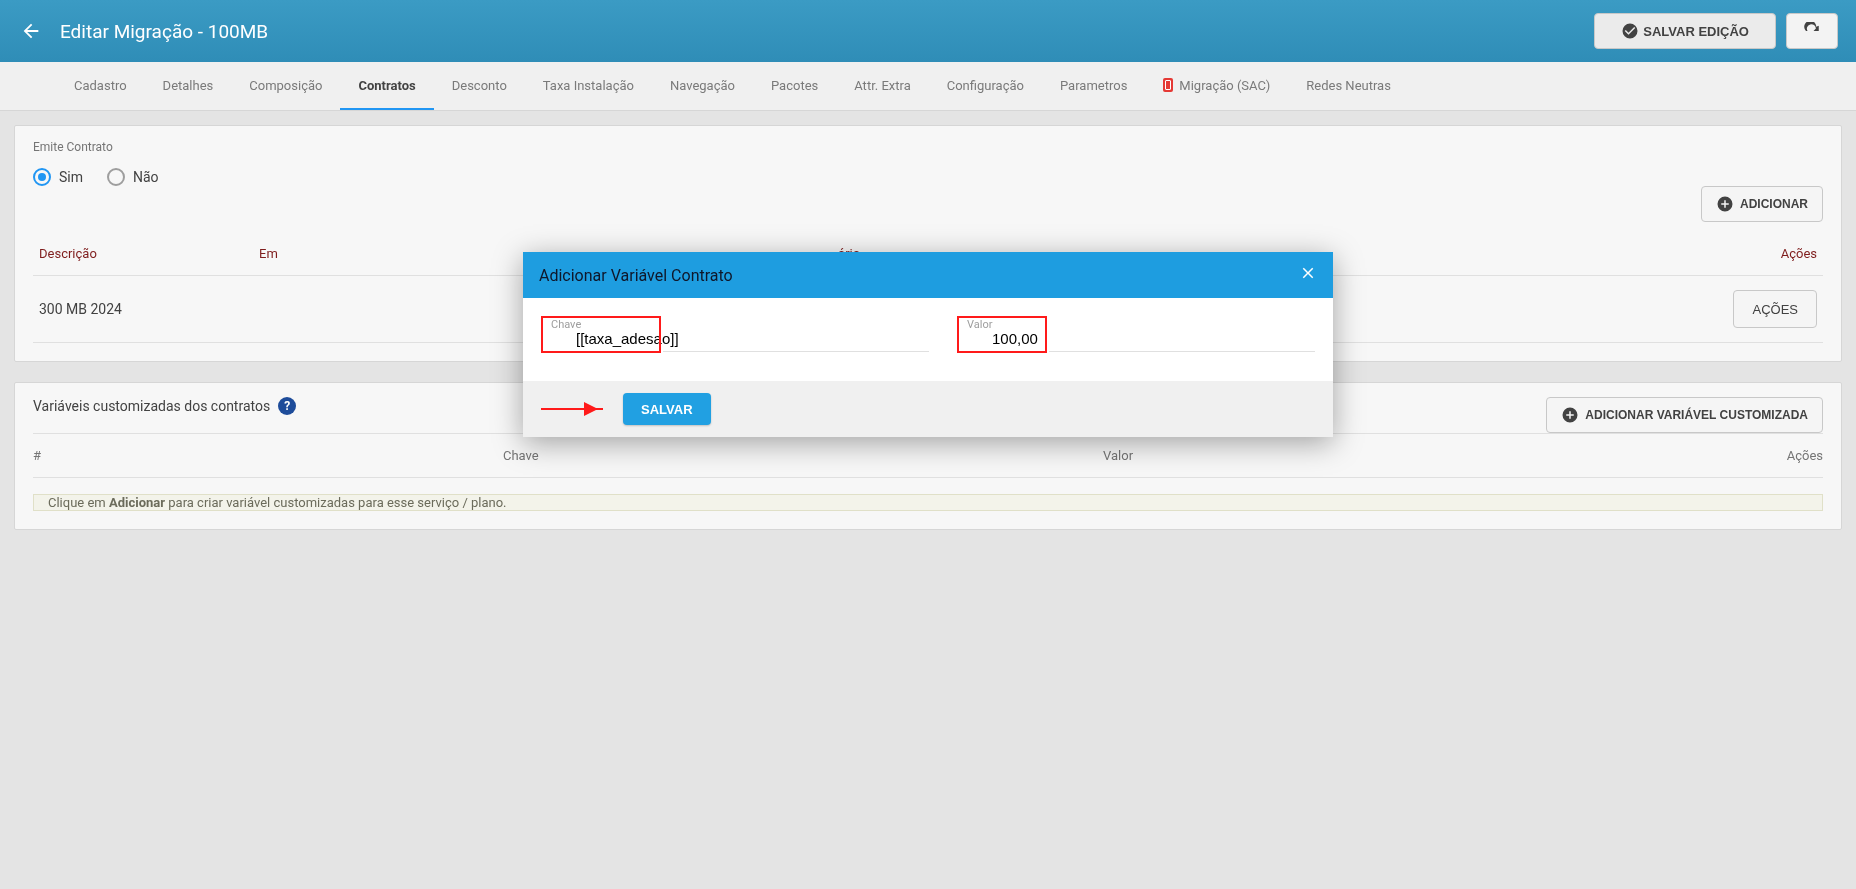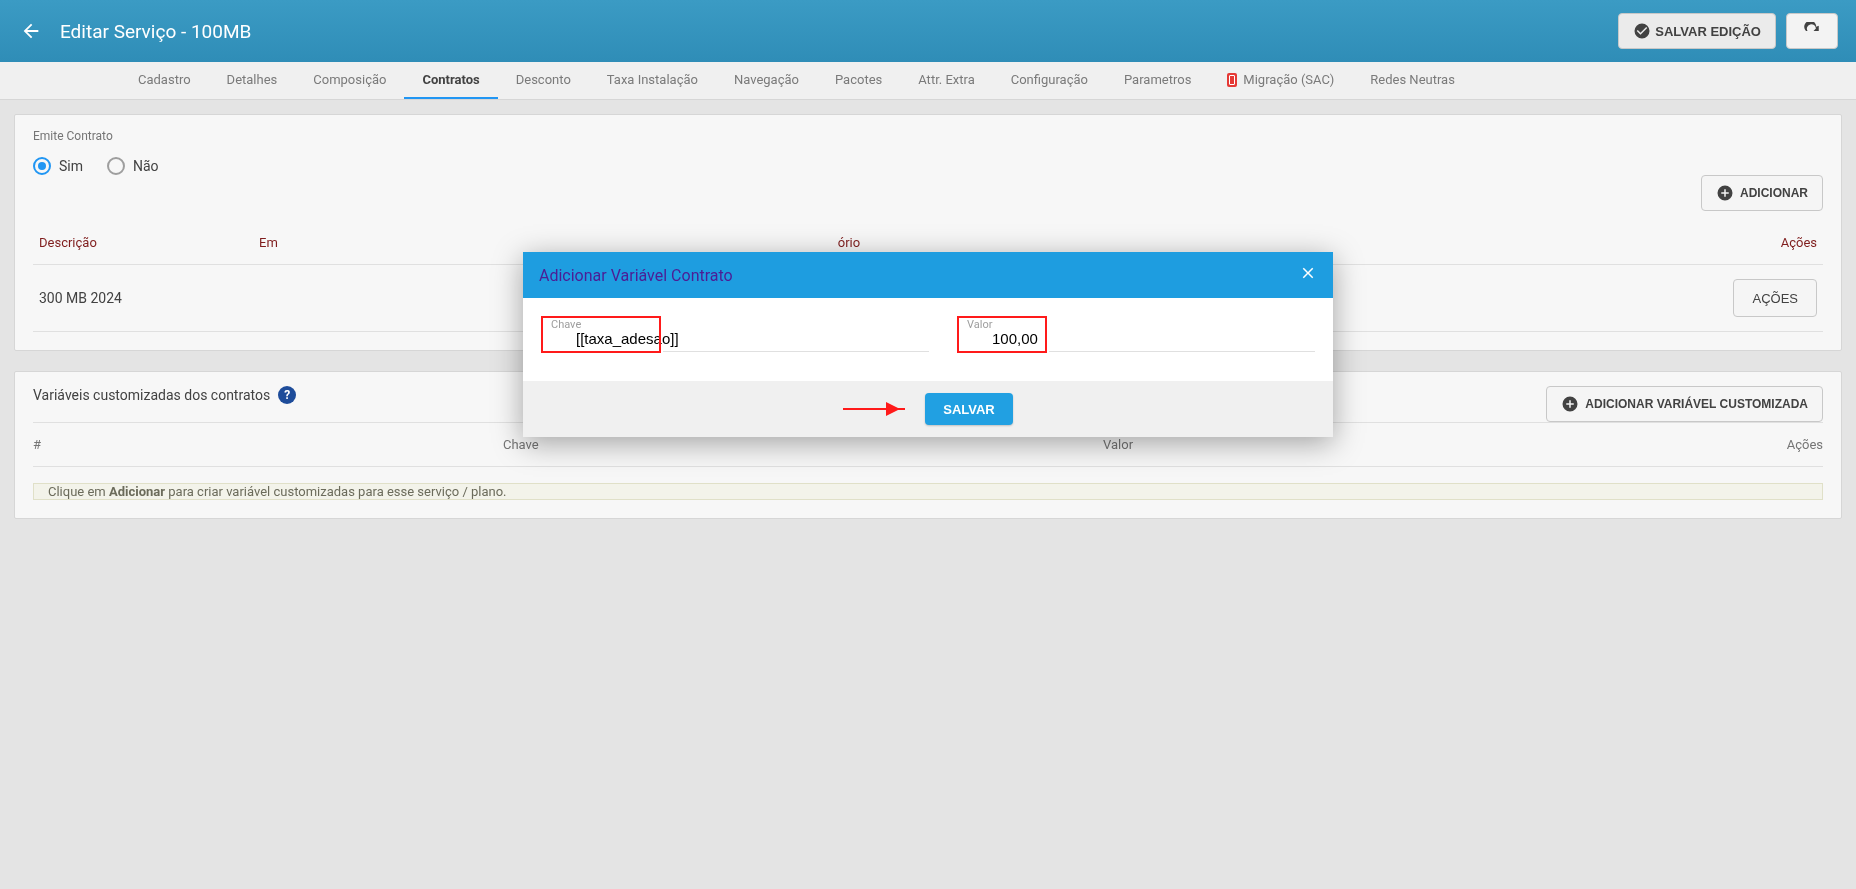--- a/index.html
+++ b/index.html
@@ -23,38 +23,38 @@
     background: transparent; border: none; cursor: pointer;
     width: 26px; height: 26px; display: flex; align-items: center; justify-content: center;
   }
   .back-btn svg { width: 22px; height: 22px; fill: #fff; }
   .header-title {
     color: #fff; font-size: 19px; font-weight: 400;
   }
   .header-actions { display: flex; gap: 10px; }
   .btn-save-edit {
     background: #ebebeb; border: 1px solid #c8c8c8; border-radius: 4px;
-    padding: 0 14px; height: 36px; display: flex; align-items: center; gap: 4px;
+    padding: 0 26px; height: 36px; display: flex; align-items: center; gap: 4px;
     font-weight: 700; font-size: 13px; color: #424242; cursor: pointer;
   }
   .btn-save-edit svg { width: 18px; height: 18px; fill: #424242; }
   .btn-refresh {
     background: #f3f3f3; border: 1px solid #c8c8c8; border-radius: 4px;
     width: 52px; height: 36px; display: flex; align-items: center; justify-content: center; cursor: pointer;
   }
   .btn-refresh svg { width: 18px; height: 18px; fill: #424242; }
 
   
   .tabs-bar {
     background: #f0f0f0;
     border-bottom: 1px solid #d6d6d6;
-    height: 38px;
+    height: 49px;
     display: flex;
     align-items: stretch;
-    padding: 0 120px;
+    padding: 0 56px;
     gap: 0;
   }
   .tab {
     padding: 0 18px;
     display: flex; align-items: center;
     font-size: 13px; color: #7a7a7a;
     cursor: pointer;
     border-bottom: 2px solid transparent;
   }
   .tab.active {
@@ -139,21 +139,21 @@
   .modal {
     position: fixed;
     left: 50%; top: 252px;
     transform: translateX(-50%);
     width: 810px;
     background: #fff;
     box-shadow: 0 6px 28px rgba(0,0,0,.35);
     z-index: 50;
   }
   .modal-header {
-    background: #1e9de0; color: #4c1d95;
+    background: #1e9de0; color: #0f172a;
     height: 46px; display: flex; align-items: center; justify-content: space-between;
     padding: 0 16px; font-size: 16px; font-weight: 400;
   }
   .modal-close { cursor: pointer; }
   .modal-close svg { width: 18px; height: 18px; fill: #fff; }
   .modal-body {
     padding: 18px 18px 28px;
     background: #fff;
   }
   .modal-row { display: flex; gap: 26px; }
@@ -164,21 +164,21 @@
     font-size: 11px; color: #9e9e9e; padding: 0 2px;
   }
   .field-input {
     width: 100%; border: none; border-bottom: 1px solid #e0e0e0;
     font-size: 15px; padding: 4px 8px 6px; outline: none;
     background: transparent;
   }
   .red-box .field-input { border-bottom: none; margin-left: 27px; }
   .modal-footer {
     background: #f0f0f0; padding: 12px 18px;
-    display: flex; justify-content: center; align-items: center; gap: 20px;
+    display: flex; justify-content: flex-start; align-items: center; gap: 20px;
   }
   .arrow {
     width: 62px; height: 2px; background: #ff1a1a; position: relative;
   }
   .arrow:after {
     content: ""; position: absolute; right: -2px; top: -6px;
     border: 7px solid transparent; border-left: 14px solid #ff1a1a;
   }
   .btn-salvar {
     background: #21a0e2; color: #fff; border: none; border-radius: 4px;
@@ -189,21 +189,21 @@
 </head>
 <body>
 
 <header class="app-header">
   <div class="header-left">
     <button class="back-btn">
       <svg viewBox="0 0 24 24">
           <path d="M20 11H7.83l5.59-5.59L12 4l-8 8 8 8 1.41-1.41L7.83 13H20z"></path>
         </svg>
     </button>
-    <div class="header-title">Editar Serviço - 100MB</div>
+    <div class="header-title">Editar Migração - 100MB</div>
   </div>
   <div class="header-actions">
     <button class="btn-save-edit">
       <svg viewBox="0 0 24 24">
           <path d="M12 2a10 10 0 100 20 10 10 0 000-20zm-2 15l-5-5 1.4-1.4L10 14.2l7.6-7.6L19 8l-9 9z"></path>
         </svg>
       <span>SALVAR EDIÇÃO</span>
     </button>
     <button class="btn-refresh">
       <svg viewBox="0 0 24 24">

